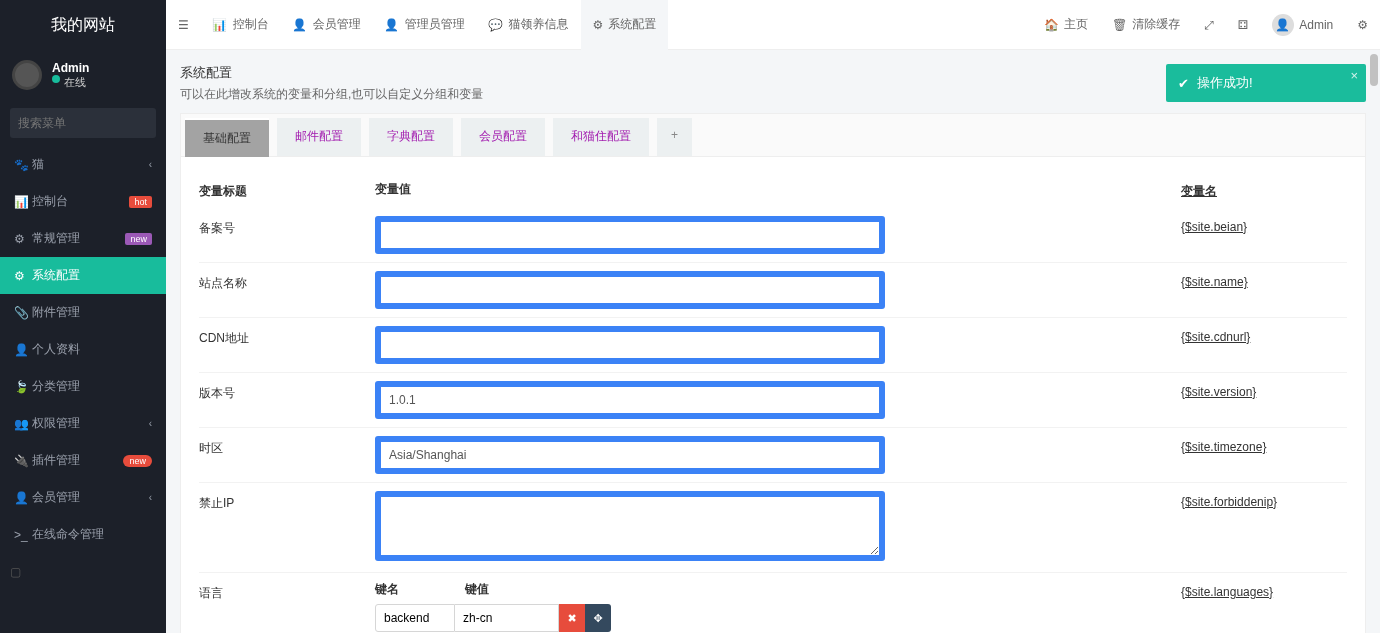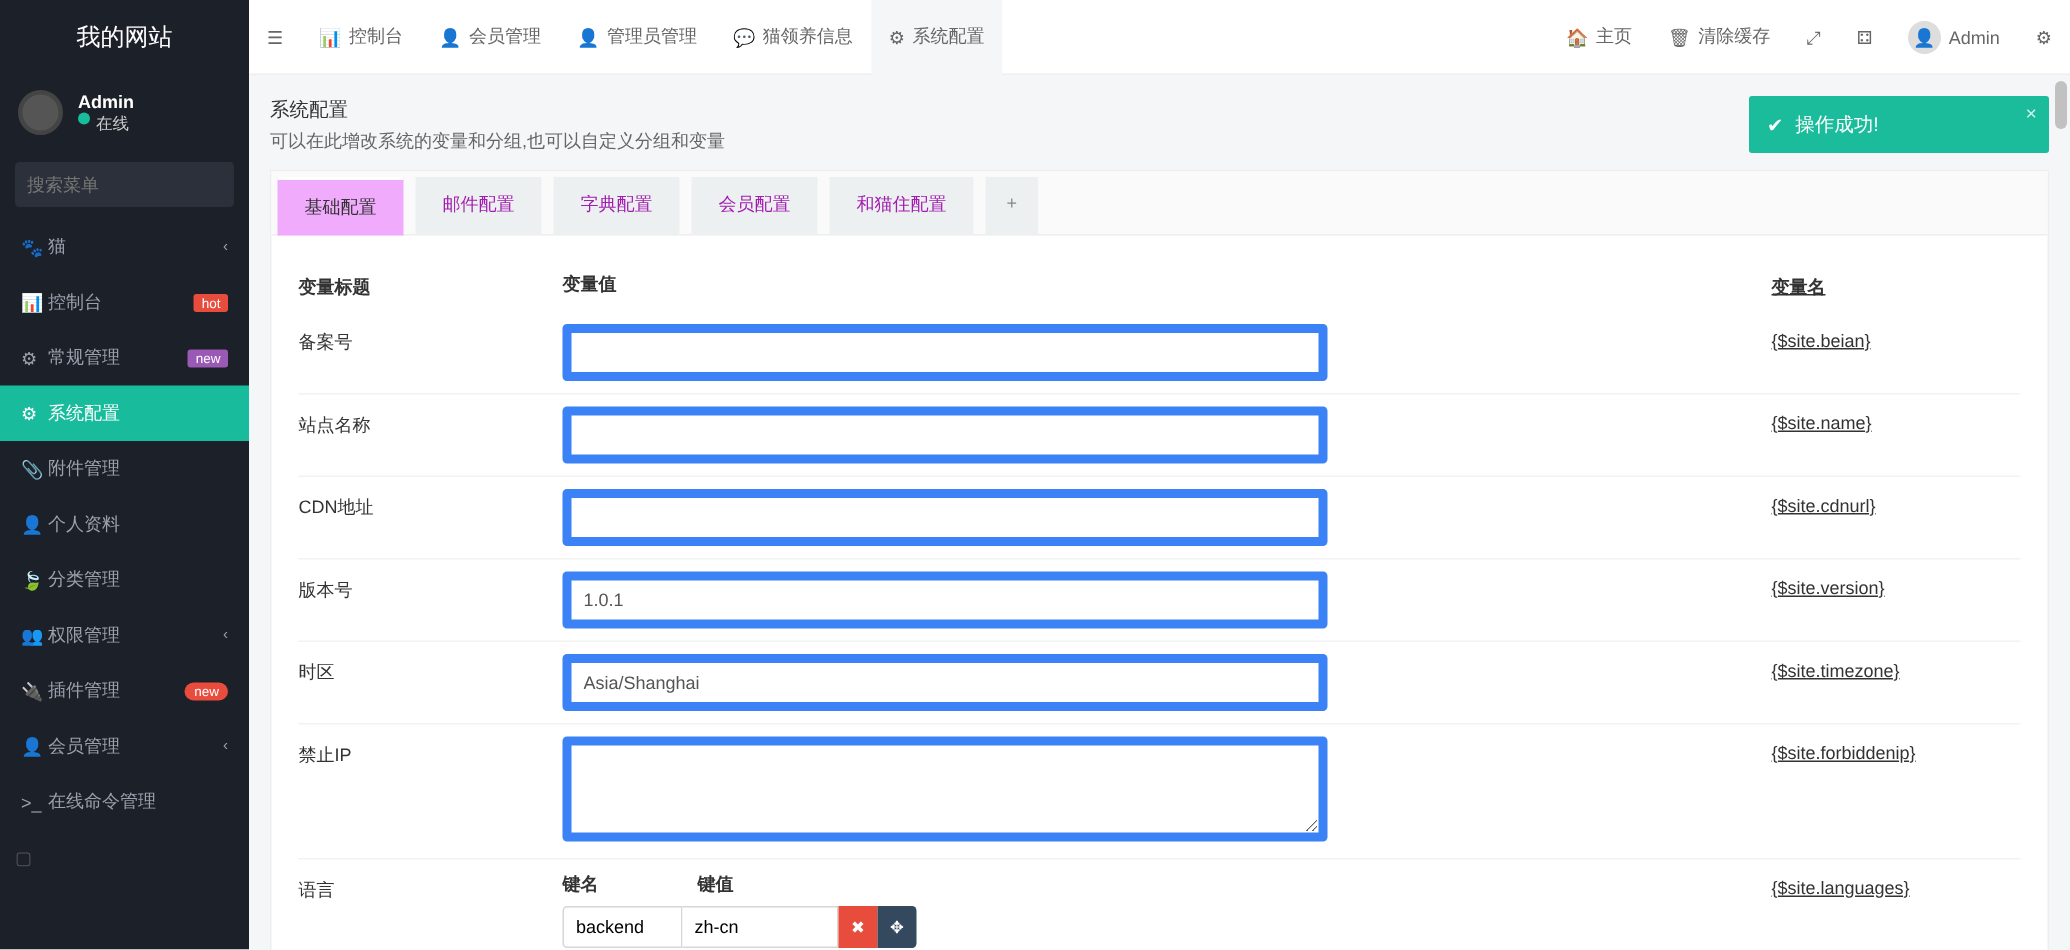--- a/index.html
+++ b/index.html
@@ -33,21 +33,21 @@
 .content { flex: 1; padding: 14px; overflow-y: auto; position: relative; }
 .page-head-row { display: flex; align-items: flex-start; gap: 12px; margin-bottom: 10px; }
 .page-head { flex: 1; }
 .page-title { font-size: 13px; color: #333; margin-bottom: 4px; }
 .page-desc { font-size: 12px; color: #666; }
 .toast { background: #1abc9c; color: #fff; padding: 10px 40px 10px 12px; border-radius: 2px; display: flex; align-items: center; gap: 8px; font-size: 13px; position: relative; min-width: 200px; }
 .toast .tclose { position: absolute; right: 8px; top: 4px; cursor: pointer; color: rgba(255,255,255,0.8); }
 .panel { background: #fff; border: 1px solid #eee; }
 .tabs { display: flex; border-bottom: 1px solid #eee; background: #fafafa; }
 .tabs .tab { padding: 10px 18px; color: #a21caf; cursor: pointer; font-size: 12px; background: #ecf0f1; margin-right: 4px; margin-top: 4px; margin-left: 4px;}
-.tabs .tab.active { background: #f0abfc; color: #333; border-top: 2px solid #fff; margin-bottom: -1px;}
+.tabs .tab.active { background: #a3a3a3; color: #333; border-top: 2px solid #fff; margin-bottom: -1px;}
 .tabs .tab.plus { background: #ecf0f1; color: #888; padding: 10px 14px; }
 .form-area { padding: 14px 18px; }
 .frow { display: flex; align-items: flex-start; padding: 8px 0; border-top: 1px solid #f2f2f2; }
 .frow:first-child { border-top: none; }
 .lcol { width: 176px; padding-top: 4px; font-size: 12px; color: #333; }
 .mcol { width: 786px; }
 .rcol { flex: 1; padding-top: 4px; padding-left: 20px; font-size: 12px; color: #333; text-decoration: underline; }
 .hrow { font-weight: bold; color: #333; align-items: center; }
 input.fc, textarea.fc { width: 100%; max-width: 510px; border: 6px solid #3b82f6; border-radius: 3px; padding: 6px 8px; font-size: 12px; color: #555; font-family: inherit; }
 textarea.fc { height: 70px; resize: vertical; max-width: 510px; }

